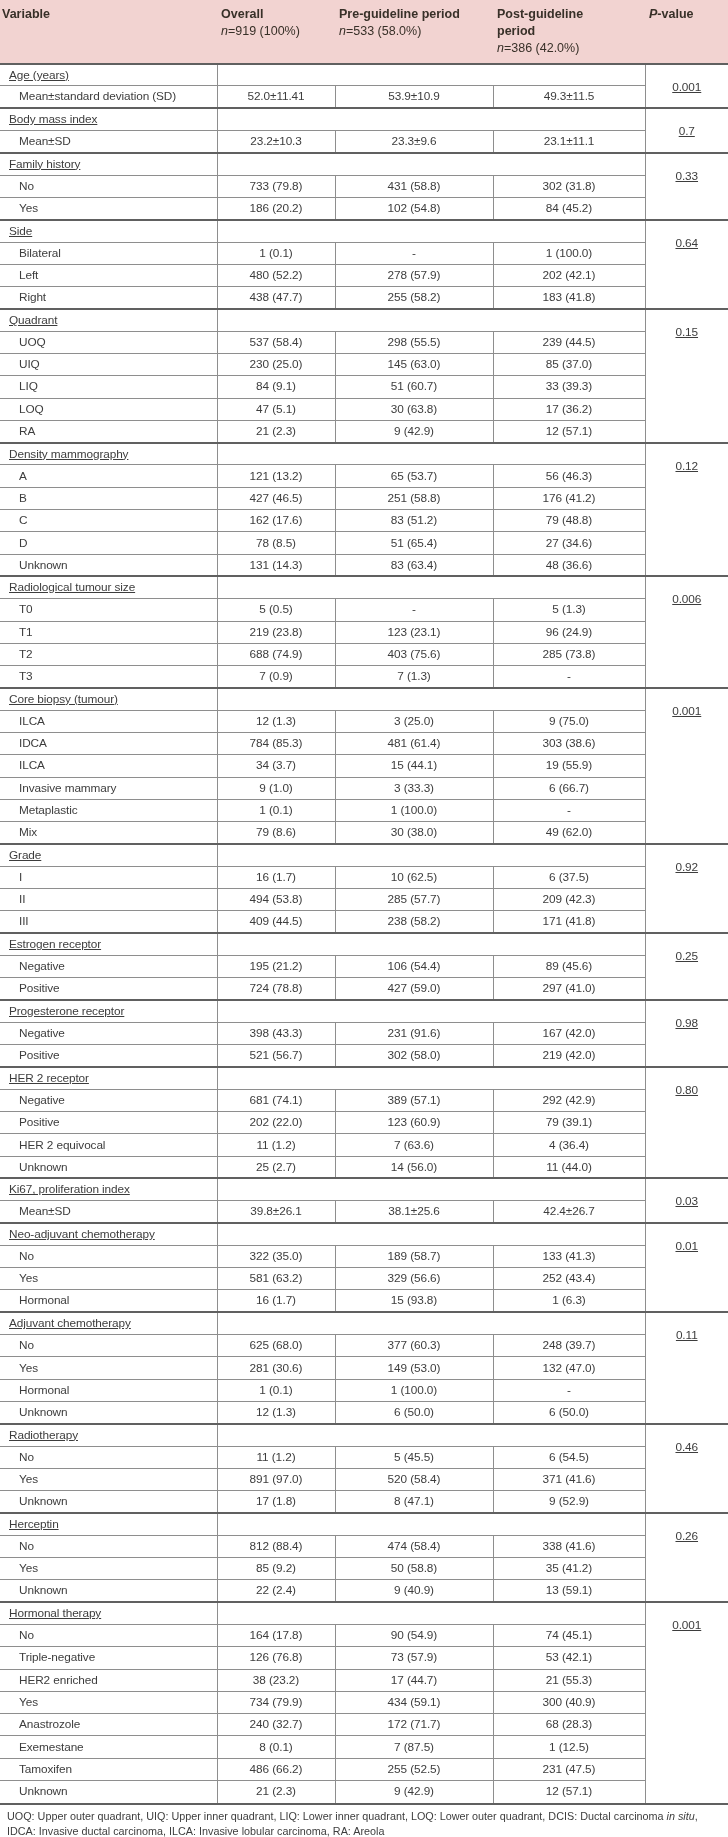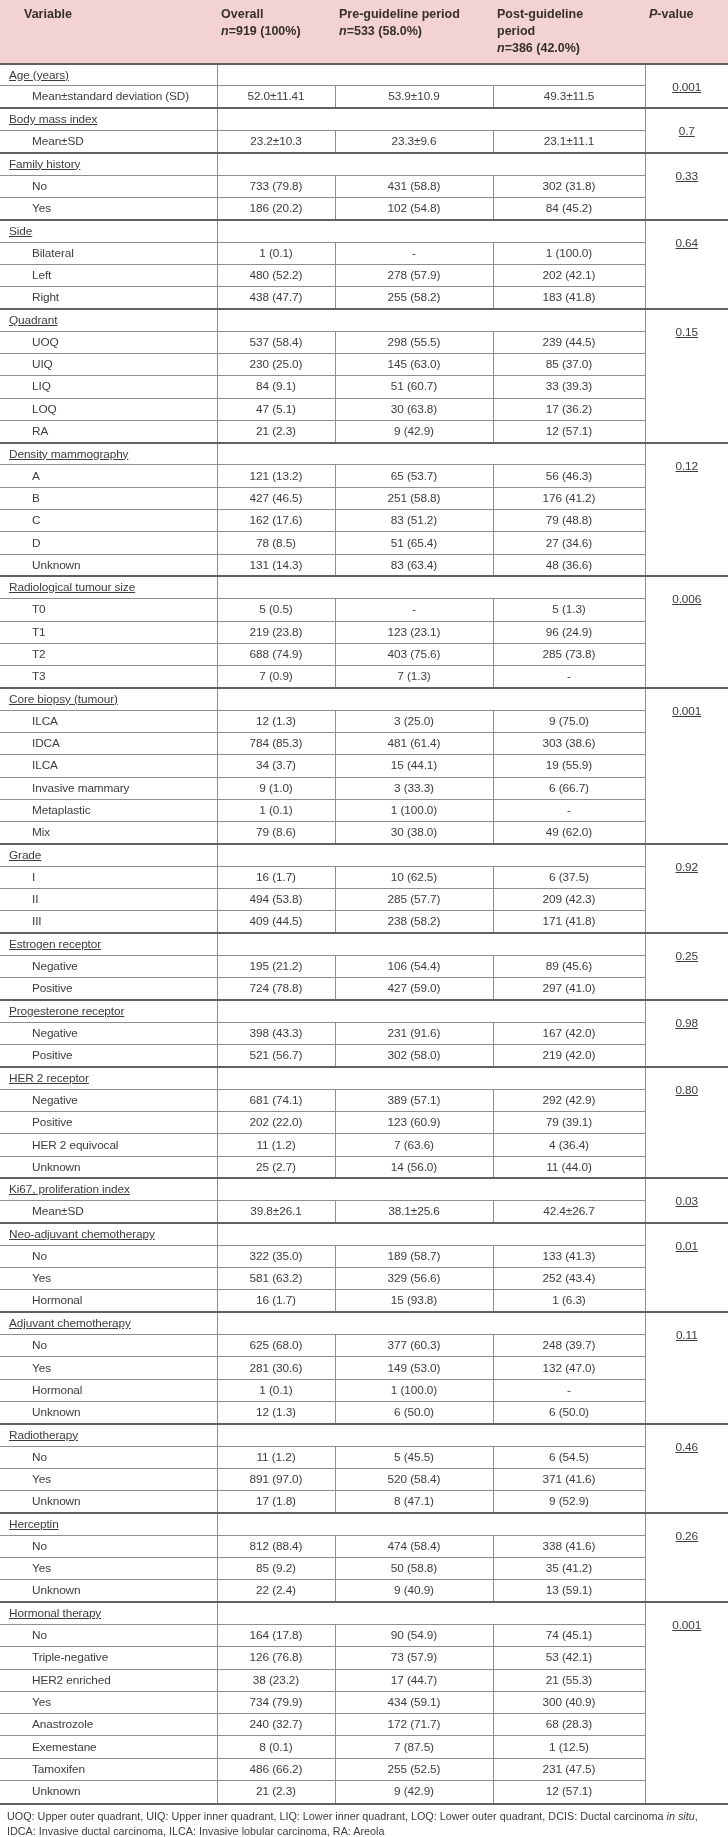--- a/index.html
+++ b/index.html
@@ -15,33 +15,33 @@
   thead th {
     background:var(--header-bg, #f2d3d1);
     color:#383028;
     font-weight:bold; font-size:12.5px; line-height:1.35;
     vertical-align:top; text-align:left;
     padding:6px 4px 6px;
     height:57px;
     border:none;
     border-bottom:2px solid var(--border-group, #606060);
   }
-  thead th.th-variable { text-align:left; padding-left:24px; }
-  .th-sub { font-weight:bold; }
+  thead th.th-variable { text-align:left; padding-left:2px; }
+  .th-sub { font-weight:normal; }
   .th-narrow { display:inline-block; max-width:96px; }
   
   tbody tr { height:22.3px; }
   tbody td {
     font-size:11.8px; line-height:1.1;
     vertical-align:middle;
     padding:2px 4px;
     letter-spacing:-0.1px;
   }
   td.var-cell { text-align:left; padding-left:9px; }
-  td.sub-label { padding-left:32px;margin-left:34px; }
+  td.sub-label { padding-left:19px;margin-left:34px; }
   td.num-cell, td.p-cell, td.span-cell { text-align:center; }
   
   td.num-cell, td.span-cell, td.p-cell { border-left:1px solid var(--border-inner, #8e8e8e); }
   
   tr.data-row td { border-top:1px solid var(--border-inner, #8e8e8e); }
   
   tr.group-row td { border-top:2px solid var(--border-group, #606060);text-decoration:underline; }
   
   td.p-cell { vertical-align:top; padding-top:16px; }
   

